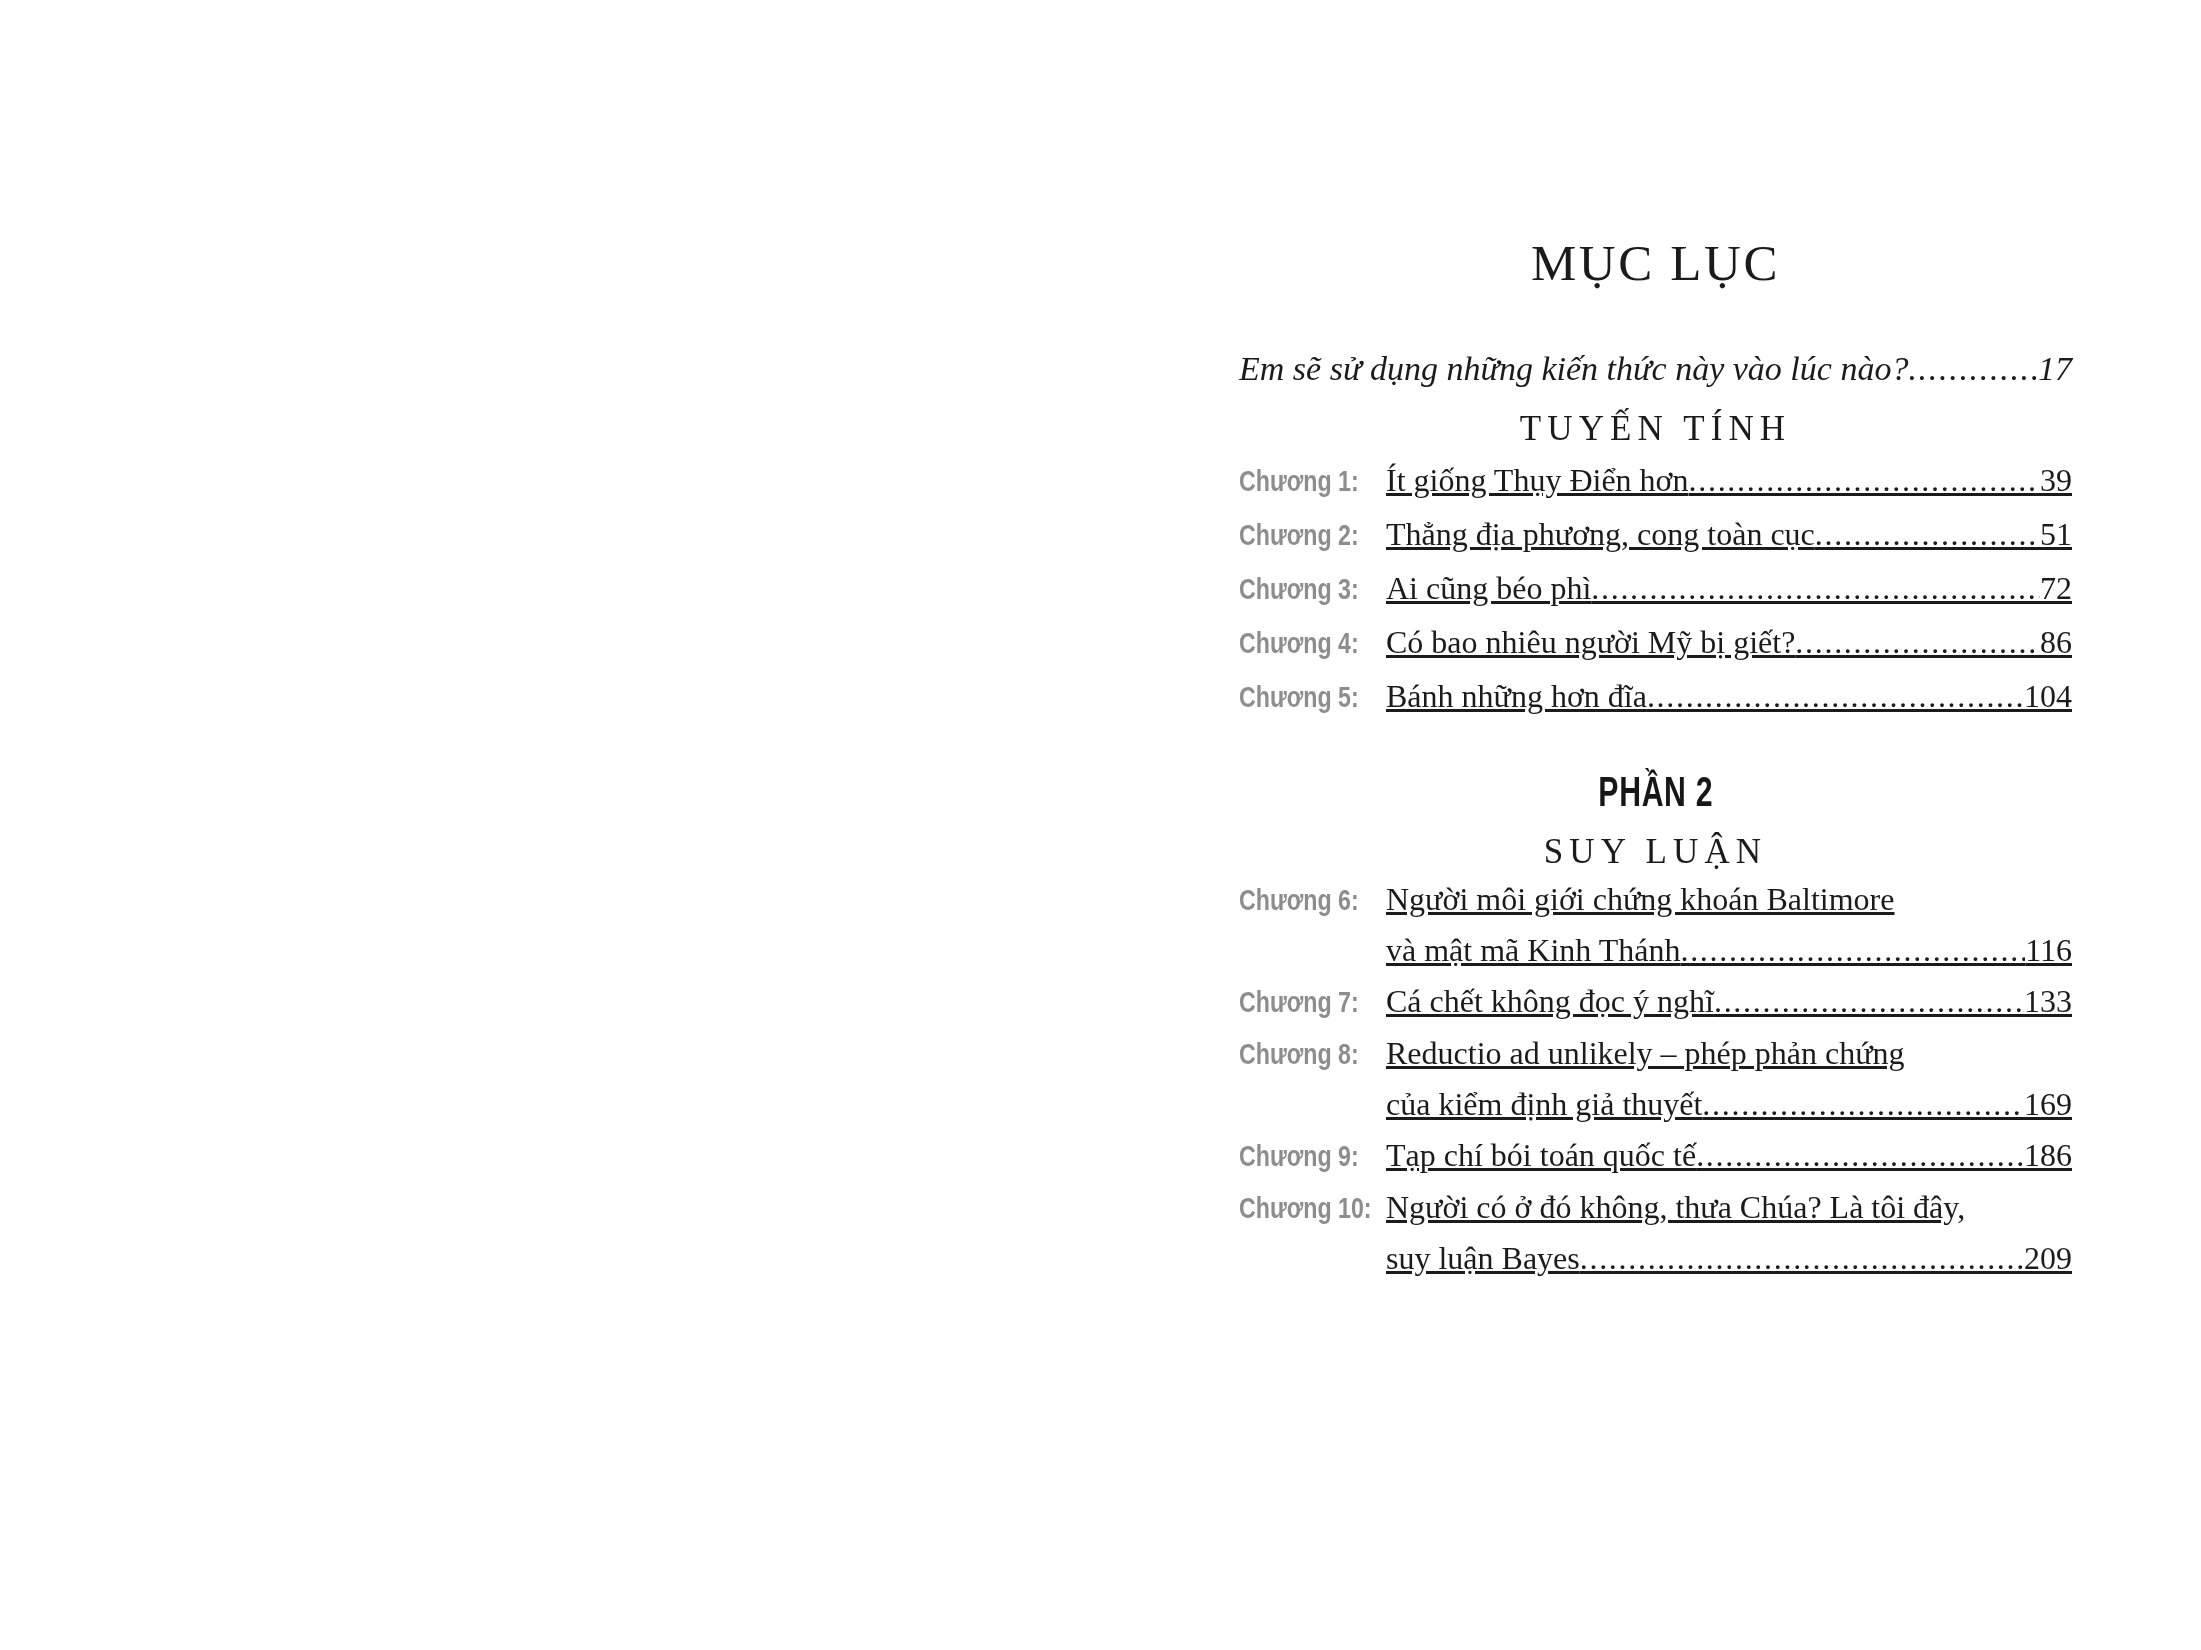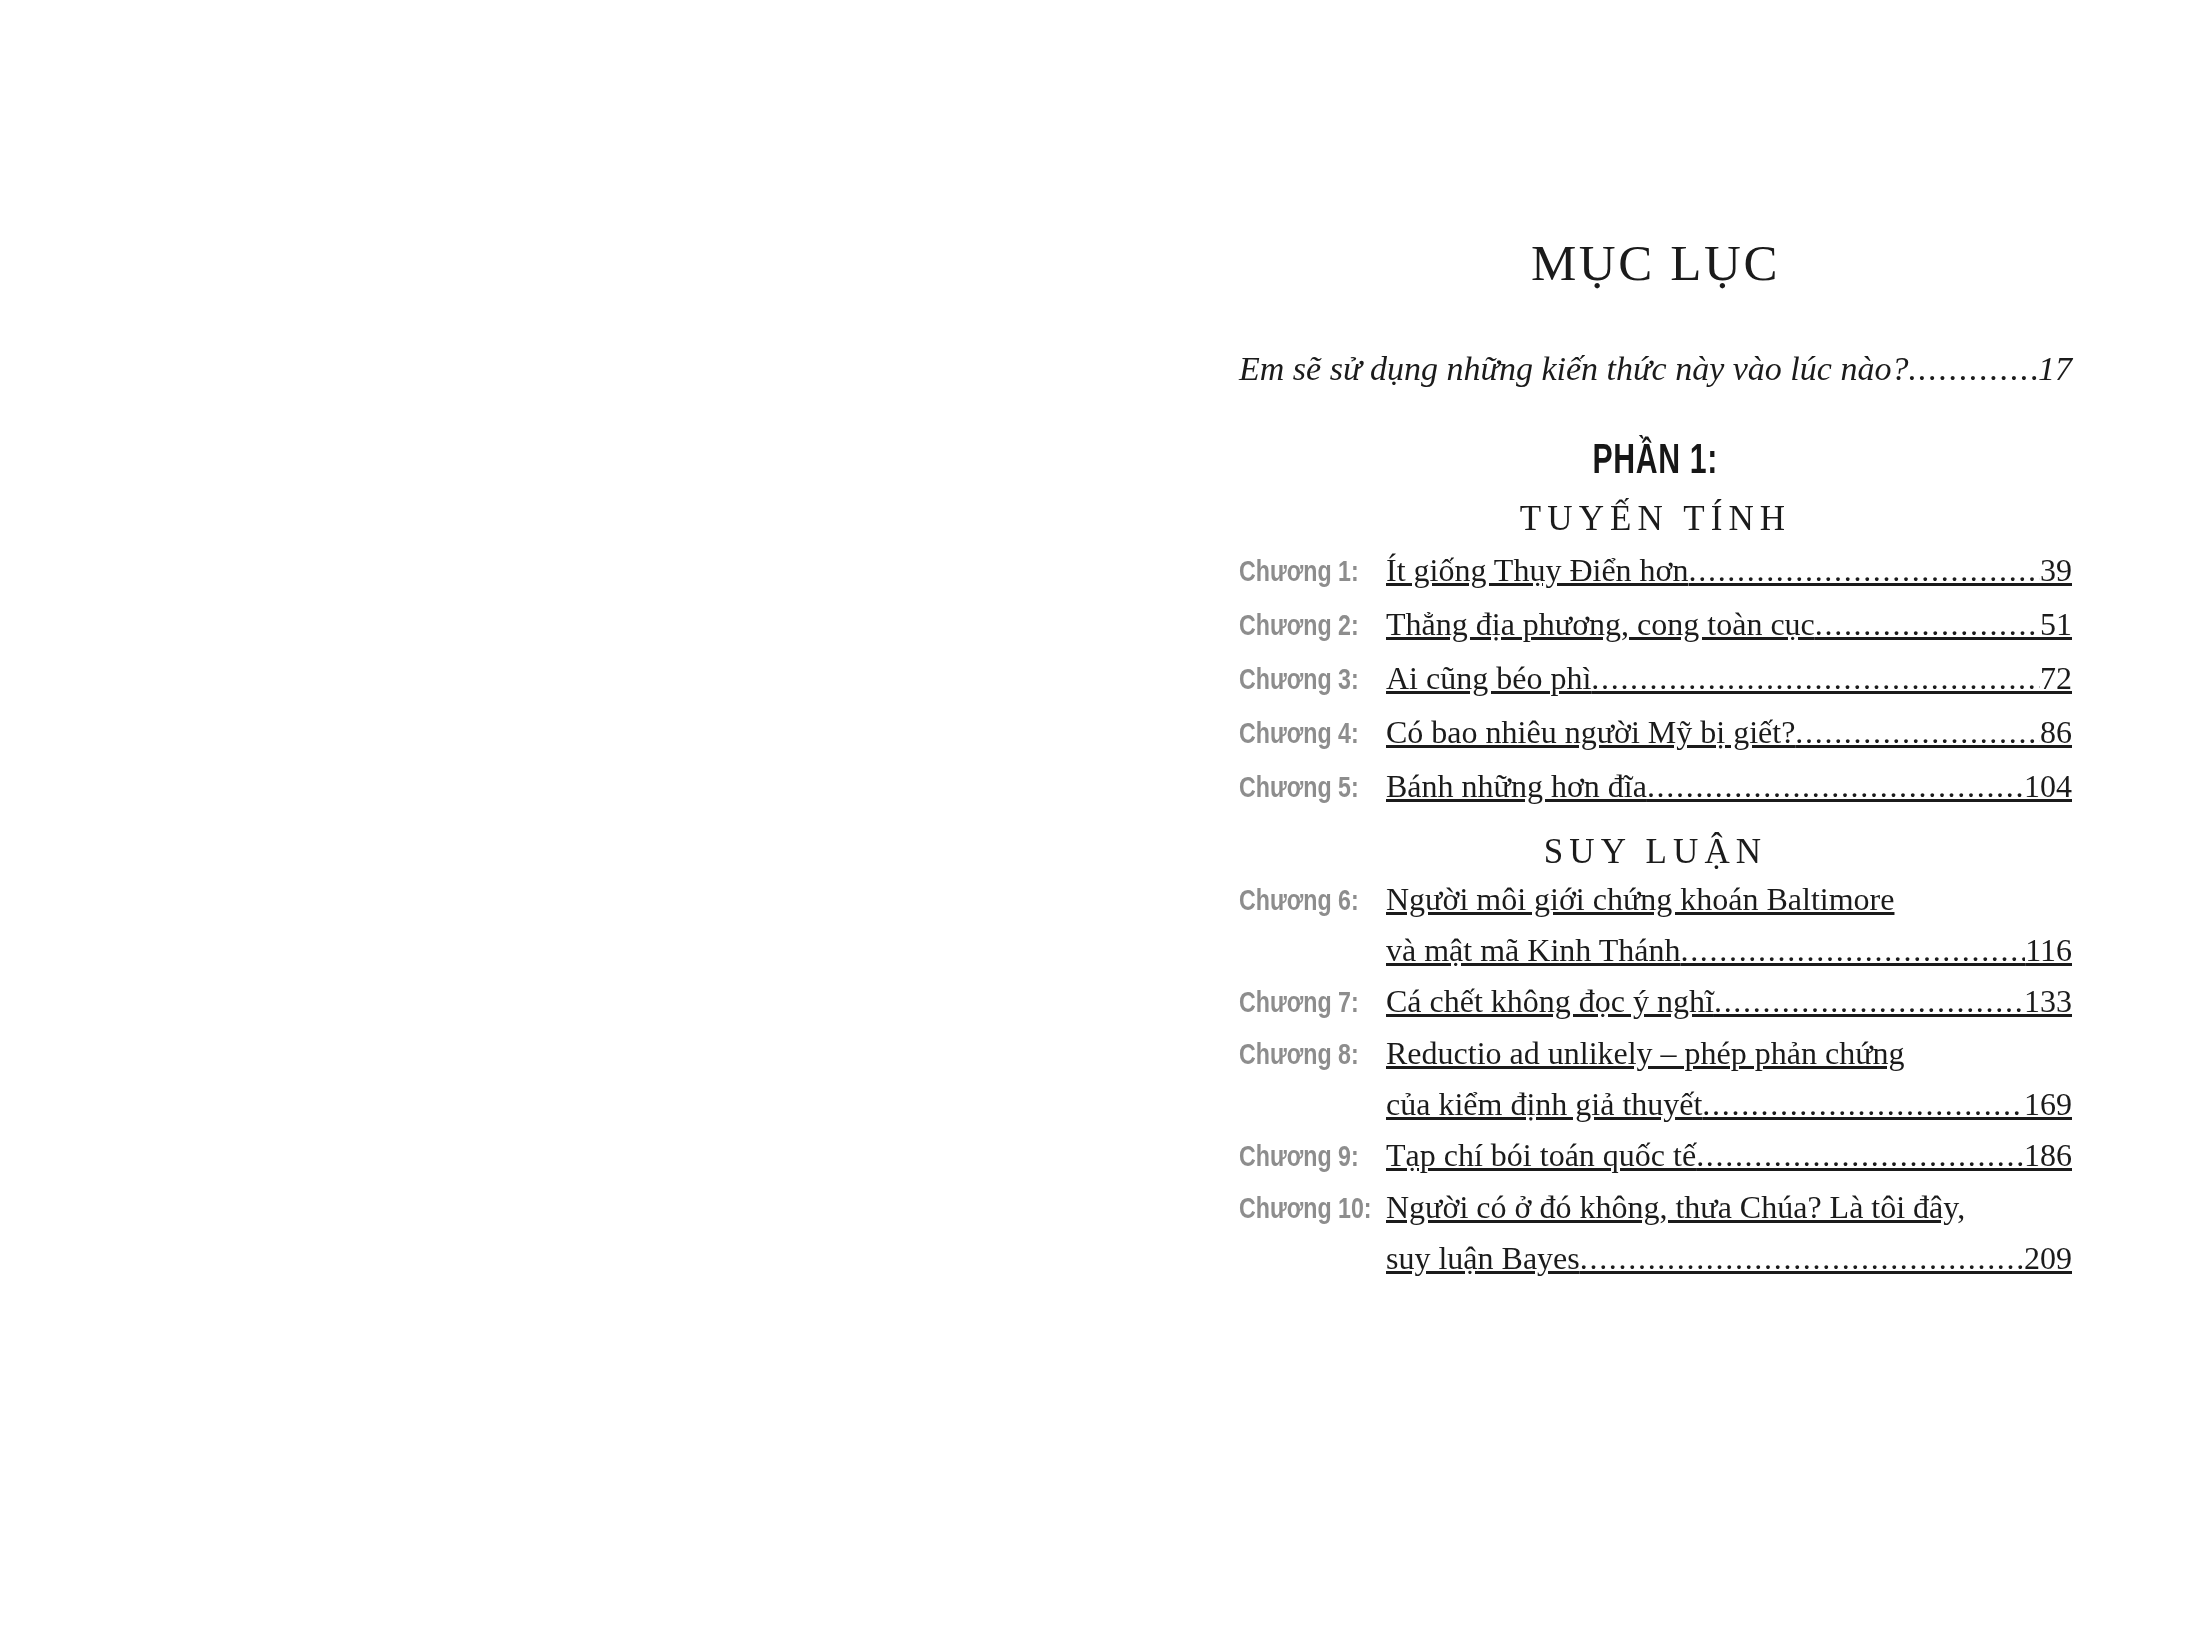--- a/index.html
+++ b/index.html
@@ -113,84 +113,84 @@
   <div class="content">
 
     <h1 class="doc-title">MỤC LỤC</h1>
 
     <div class="intro-line">
       <span class="t">Em sẽ sử dụng những kiến thức này vào lúc nào?</span>
       <span class="dots">................................................................................................................................................................</span>
       <span class="pg">17</span>
     </div>
 
+    <div class="part-sub">TUYẾN TÍNH</div>
+
+    <div class="entries entries-p1">
+
+      <div class="entry">
+        <span class="label"><span class="cond">Chương 1:</span></span>
+        <div class="entry-body">
+          <div class="line">
+            <span class="t">Ít giống Thụy Điển hơn</span>
+            <span class="dots">................................................................................................................................................................</span>
+            <span class="pg">39</span>
+          </div>
+        </div>
+      </div>
+
+      <div class="entry">
+        <span class="label"><span class="cond">Chương 2:</span></span>
+        <div class="entry-body">
+          <div class="line">
+            <span class="t">Thẳng địa phương, cong toàn cục</span>
+            <span class="dots">................................................................................................................................................................</span>
+            <span class="pg">51</span>
+          </div>
+        </div>
+      </div>
+
+      <div class="entry">
+        <span class="label"><span class="cond">Chương 3:</span></span>
+        <div class="entry-body">
+          <div class="line">
+            <span class="t">Ai cũng béo phì</span>
+            <span class="dots">................................................................................................................................................................</span>
+            <span class="pg">72</span>
+          </div>
+        </div>
+      </div>
+
+      <div class="entry">
+        <span class="label"><span class="cond">Chương 4:</span></span>
+        <div class="entry-body">
+          <div class="line">
+            <span class="t">Có bao nhiêu người Mỹ bị giết?</span>
+            <span class="dots">................................................................................................................................................................</span>
+            <span class="pg">86</span>
+          </div>
+        </div>
+      </div>
+
+      <div class="entry">
+        <span class="label"><span class="cond">Chương 5:</span></span>
+        <div class="entry-body">
+          <div class="line">
+            <span class="t">Bánh những hơn đĩa</span>
+            <span class="dots">................................................................................................................................................................</span>
+            <span class="pg">104</span>
+          </div>
+        </div>
+      </div>
+
+    </div>
+
     <div class="part-heading">
-      <span class="cond">PHẦN 1:</span>
-    </div>
-    <div class="part-sub">TUYẾN TÍNH</div>
-
-    <div class="entries entries-p1">
-
-      <div class="entry">
-        <span class="label"><span class="cond">Chương 1:</span></span>
-        <div class="entry-body">
-          <div class="line">
-            <span class="t">Ít giống Thụy Điển hơn</span>
-            <span class="dots">................................................................................................................................................................</span>
-            <span class="pg">39</span>
-          </div>
-        </div>
-      </div>
-
-      <div class="entry">
-        <span class="label"><span class="cond">Chương 2:</span></span>
-        <div class="entry-body">
-          <div class="line">
-            <span class="t">Thẳng địa phương, cong toàn cục</span>
-            <span class="dots">................................................................................................................................................................</span>
-            <span class="pg">51</span>
-          </div>
-        </div>
-      </div>
-
-      <div class="entry">
-        <span class="label"><span class="cond">Chương 3:</span></span>
-        <div class="entry-body">
-          <div class="line">
-            <span class="t">Ai cũng béo phì</span>
-            <span class="dots">................................................................................................................................................................</span>
-            <span class="pg">72</span>
-          </div>
-        </div>
-      </div>
-
-      <div class="entry">
-        <span class="label"><span class="cond">Chương 4:</span></span>
-        <div class="entry-body">
-          <div class="line">
-            <span class="t">Có bao nhiêu người Mỹ bị giết?</span>
-            <span class="dots">................................................................................................................................................................</span>
-            <span class="pg">86</span>
-          </div>
-        </div>
-      </div>
-
-      <div class="entry">
-        <span class="label"><span class="cond">Chương 5:</span></span>
-        <div class="entry-body">
-          <div class="line">
-            <span class="t">Bánh những hơn đĩa</span>
-            <span class="dots">................................................................................................................................................................</span>
-            <span class="pg">104</span>
-          </div>
-        </div>
-      </div>
-
-    </div>
-
+      <span class="cond">PHẦN 2</span>
+    </div>
     <div class="part-sub">SUY LUẬN</div>
 
     <div class="entries entries-p2">
 
       <div class="entry">
         <span class="label"><span class="cond">Chương 6:</span></span>
         <div class="entry-body">
           <div class="line">
             <span class="t">Người môi giới chứng khoán Baltimore</span>
           </div>

